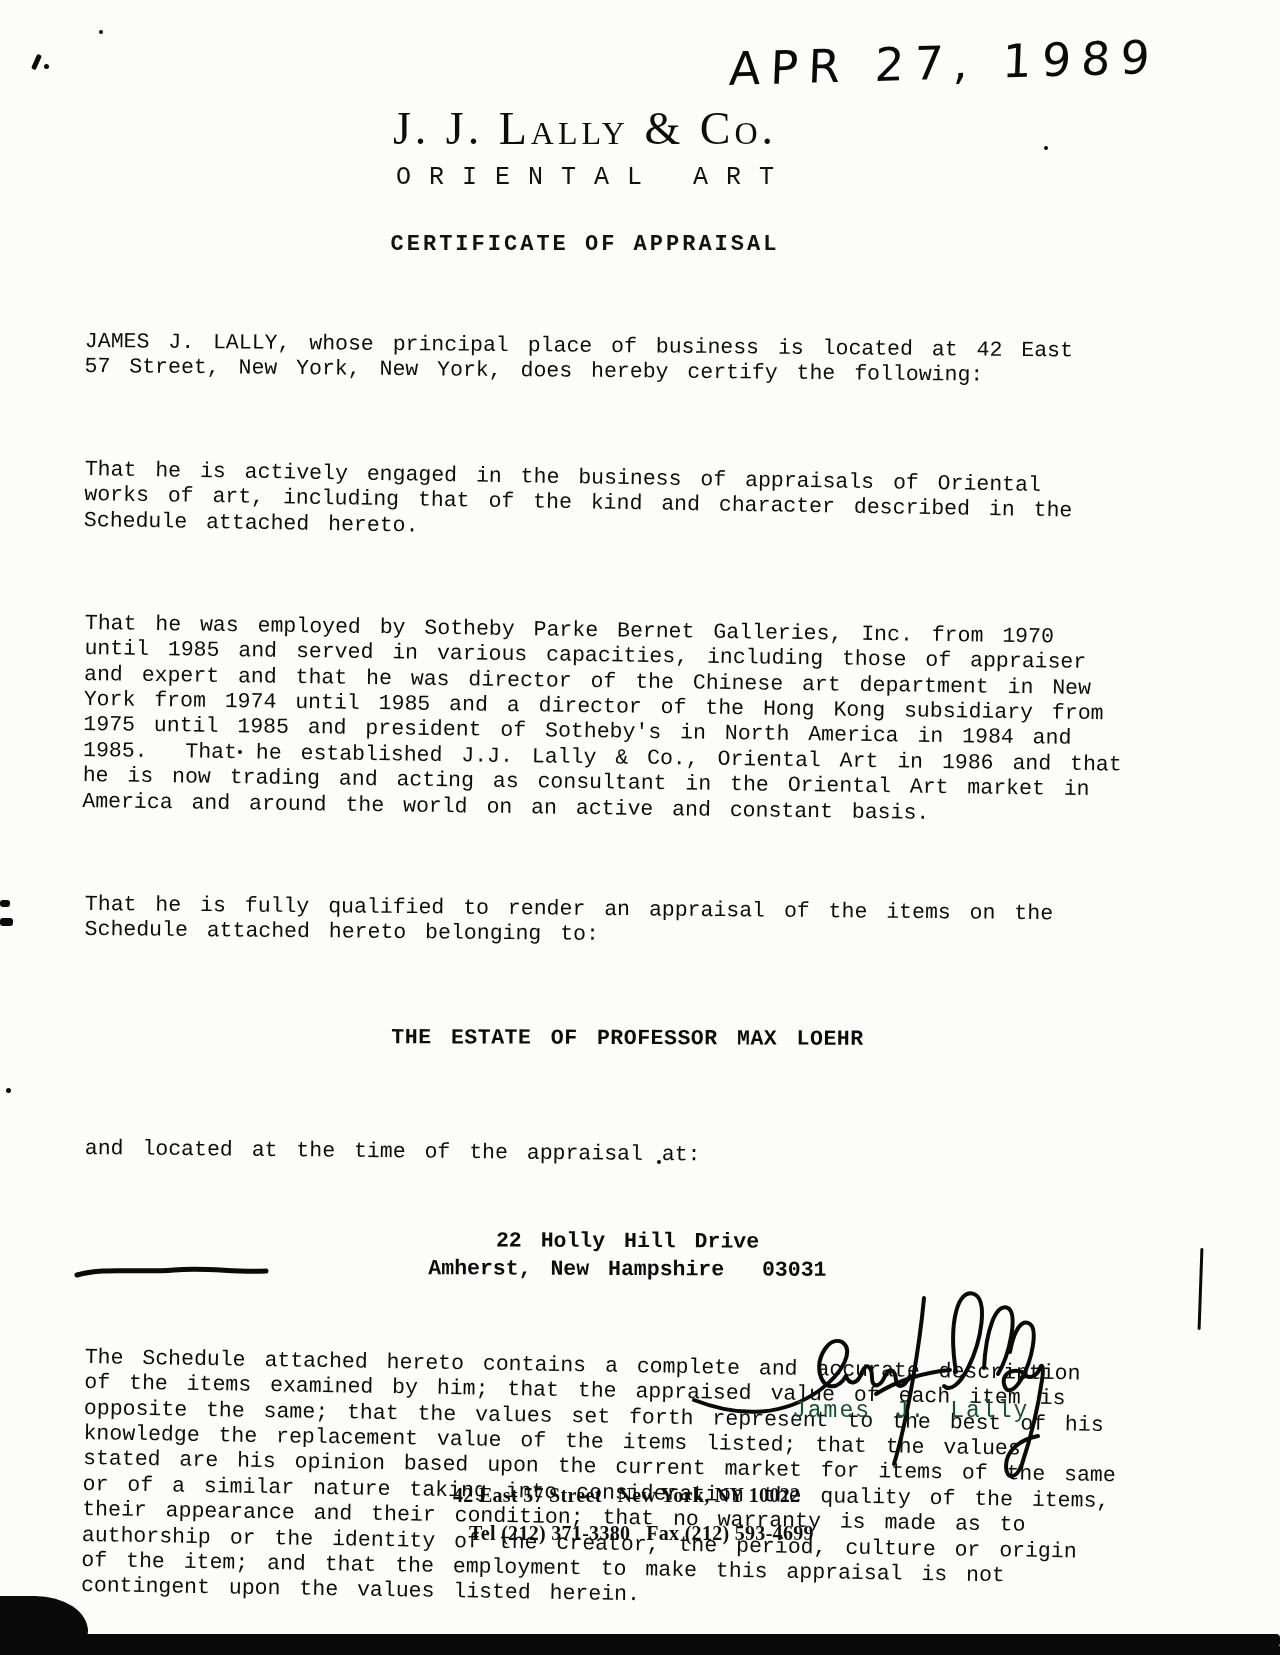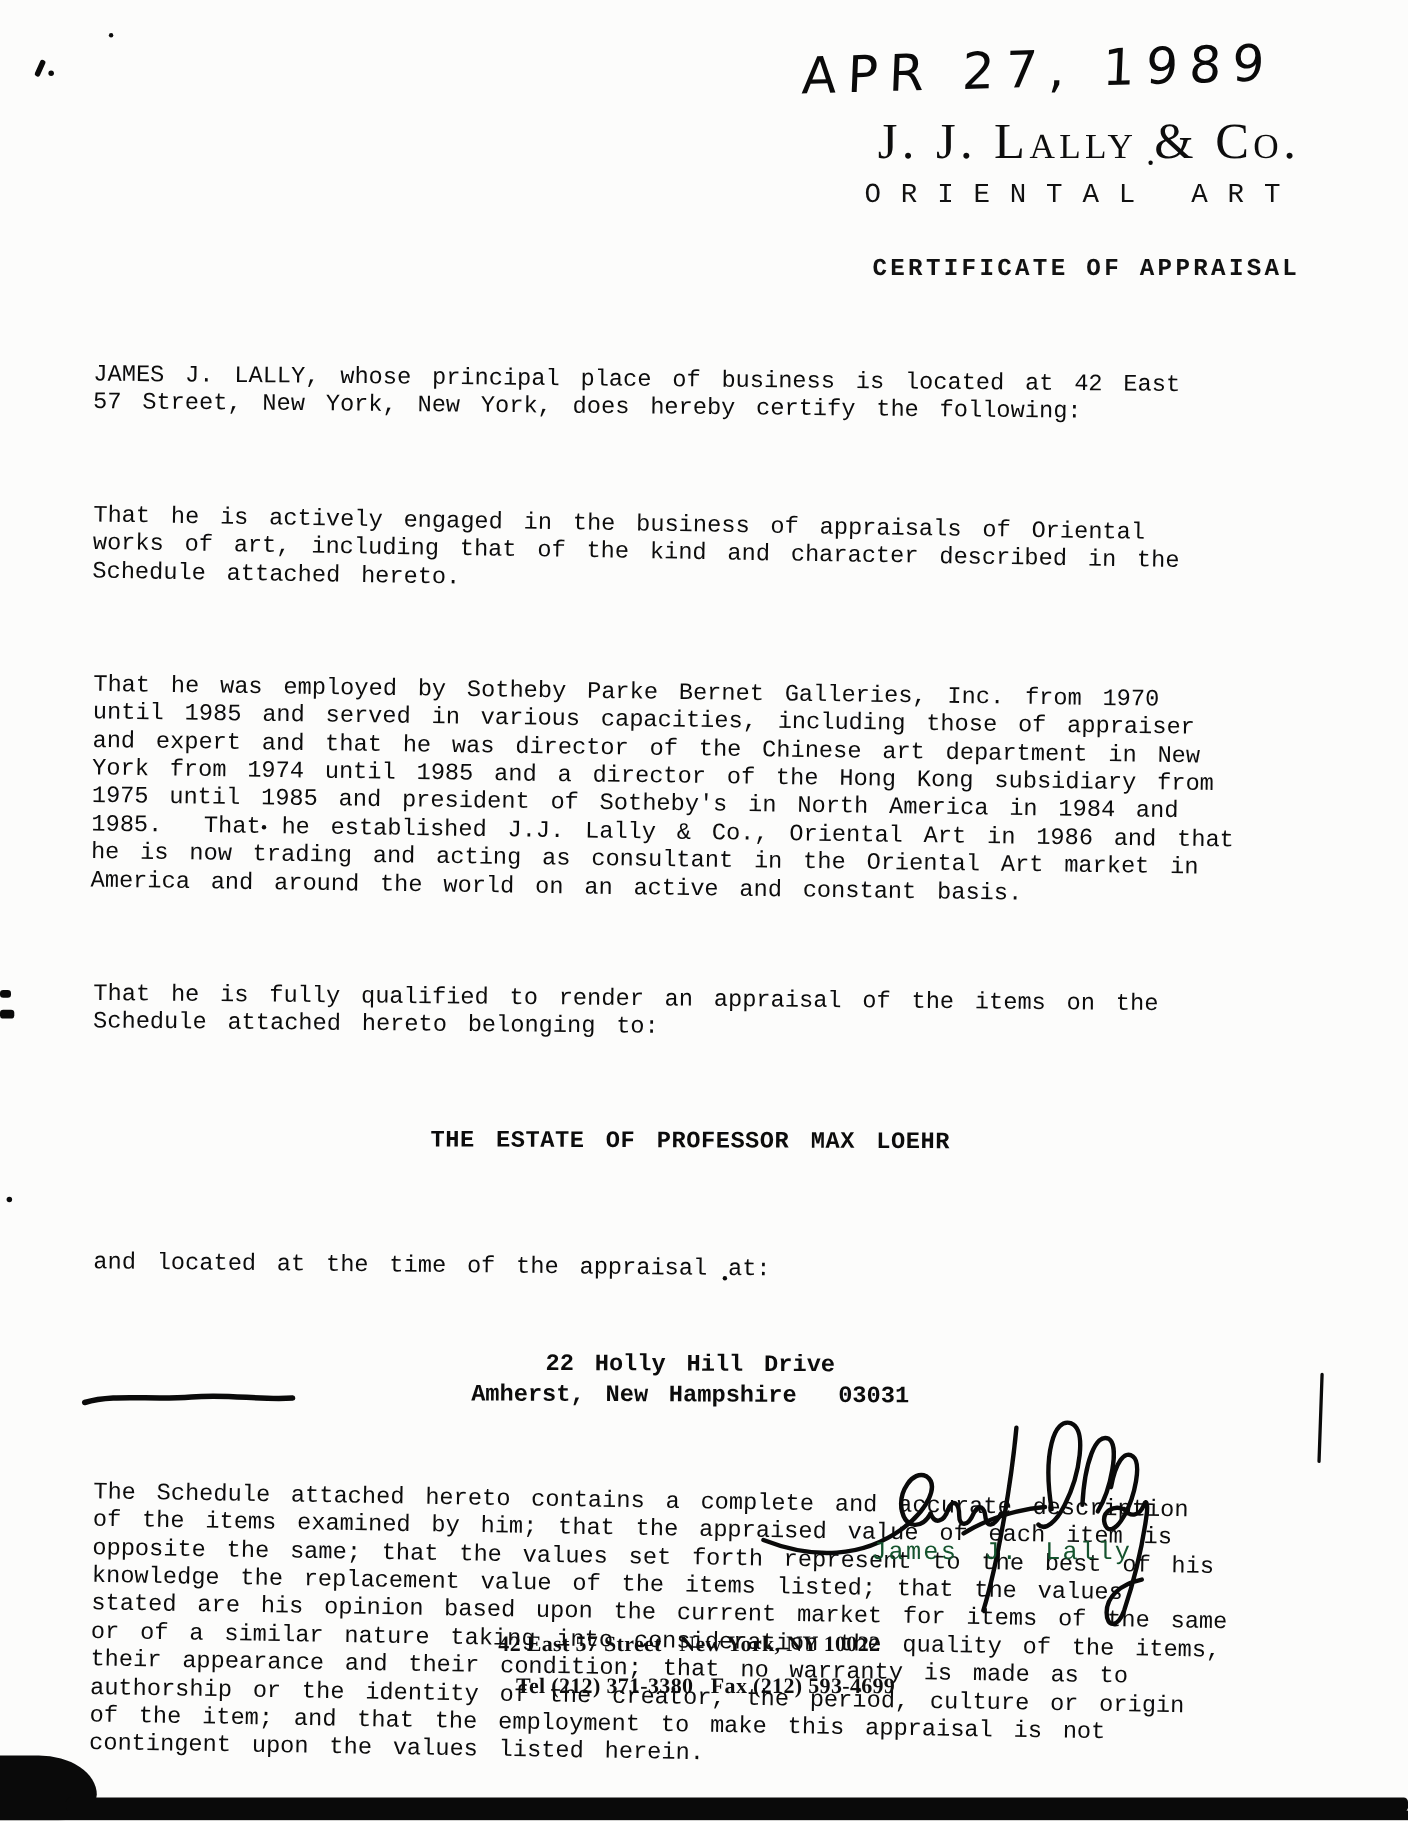--- a/index.html
+++ b/index.html
@@ -18,21 +18,21 @@
   .hand-date {
     position:absolute; top:36px; right:120px;
     font-family:"DejaVu Sans",sans-serif;
     font-size:46px; letter-spacing:10px;
     transform:rotate(-1.6deg) skewX(-4deg);
     white-space:nowrap;
     color:#0a0a0a;
   }
 
   
-  .letterhead { position:absolute; top:102px; left:12px; width:1170px; text-align:right; }
+  .letterhead { position:absolute; top:102px; left:0; width:1170px; text-align:center; }
   .company {
     font-family:"Liberation Serif","DejaVu Serif",serif;
     font-variant:small-caps;
     font-size:46px; letter-spacing:4px; color:#0d0d0d;
   }
   .subtitle {
     font-family:Liberation Mono, monospace;
     font-size:25px; letter-spacing:0.72em; margin-top:8px; color:#111;
     text-indent:0.72em; 
   }

